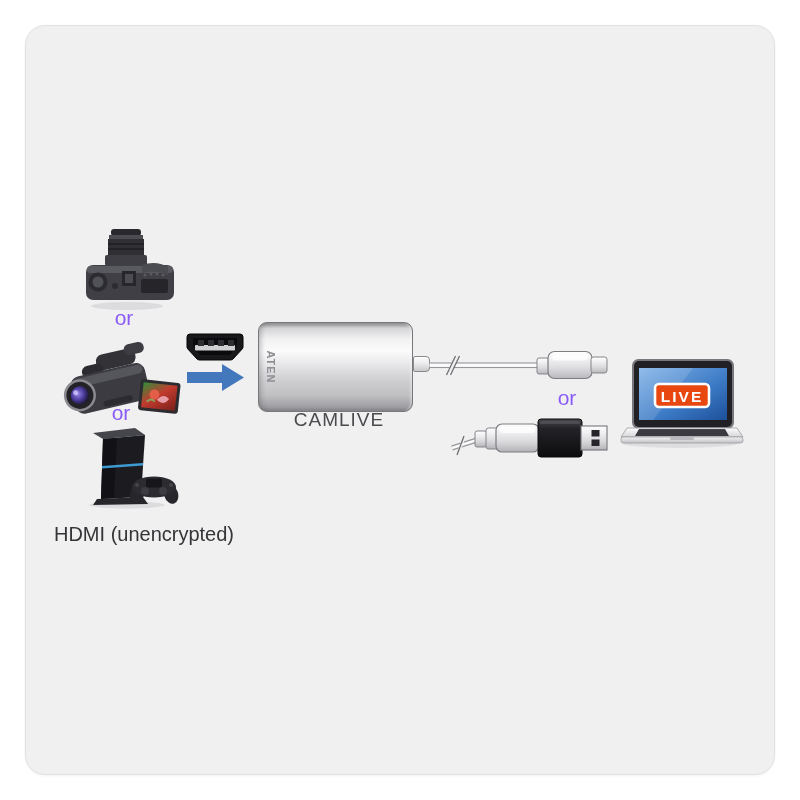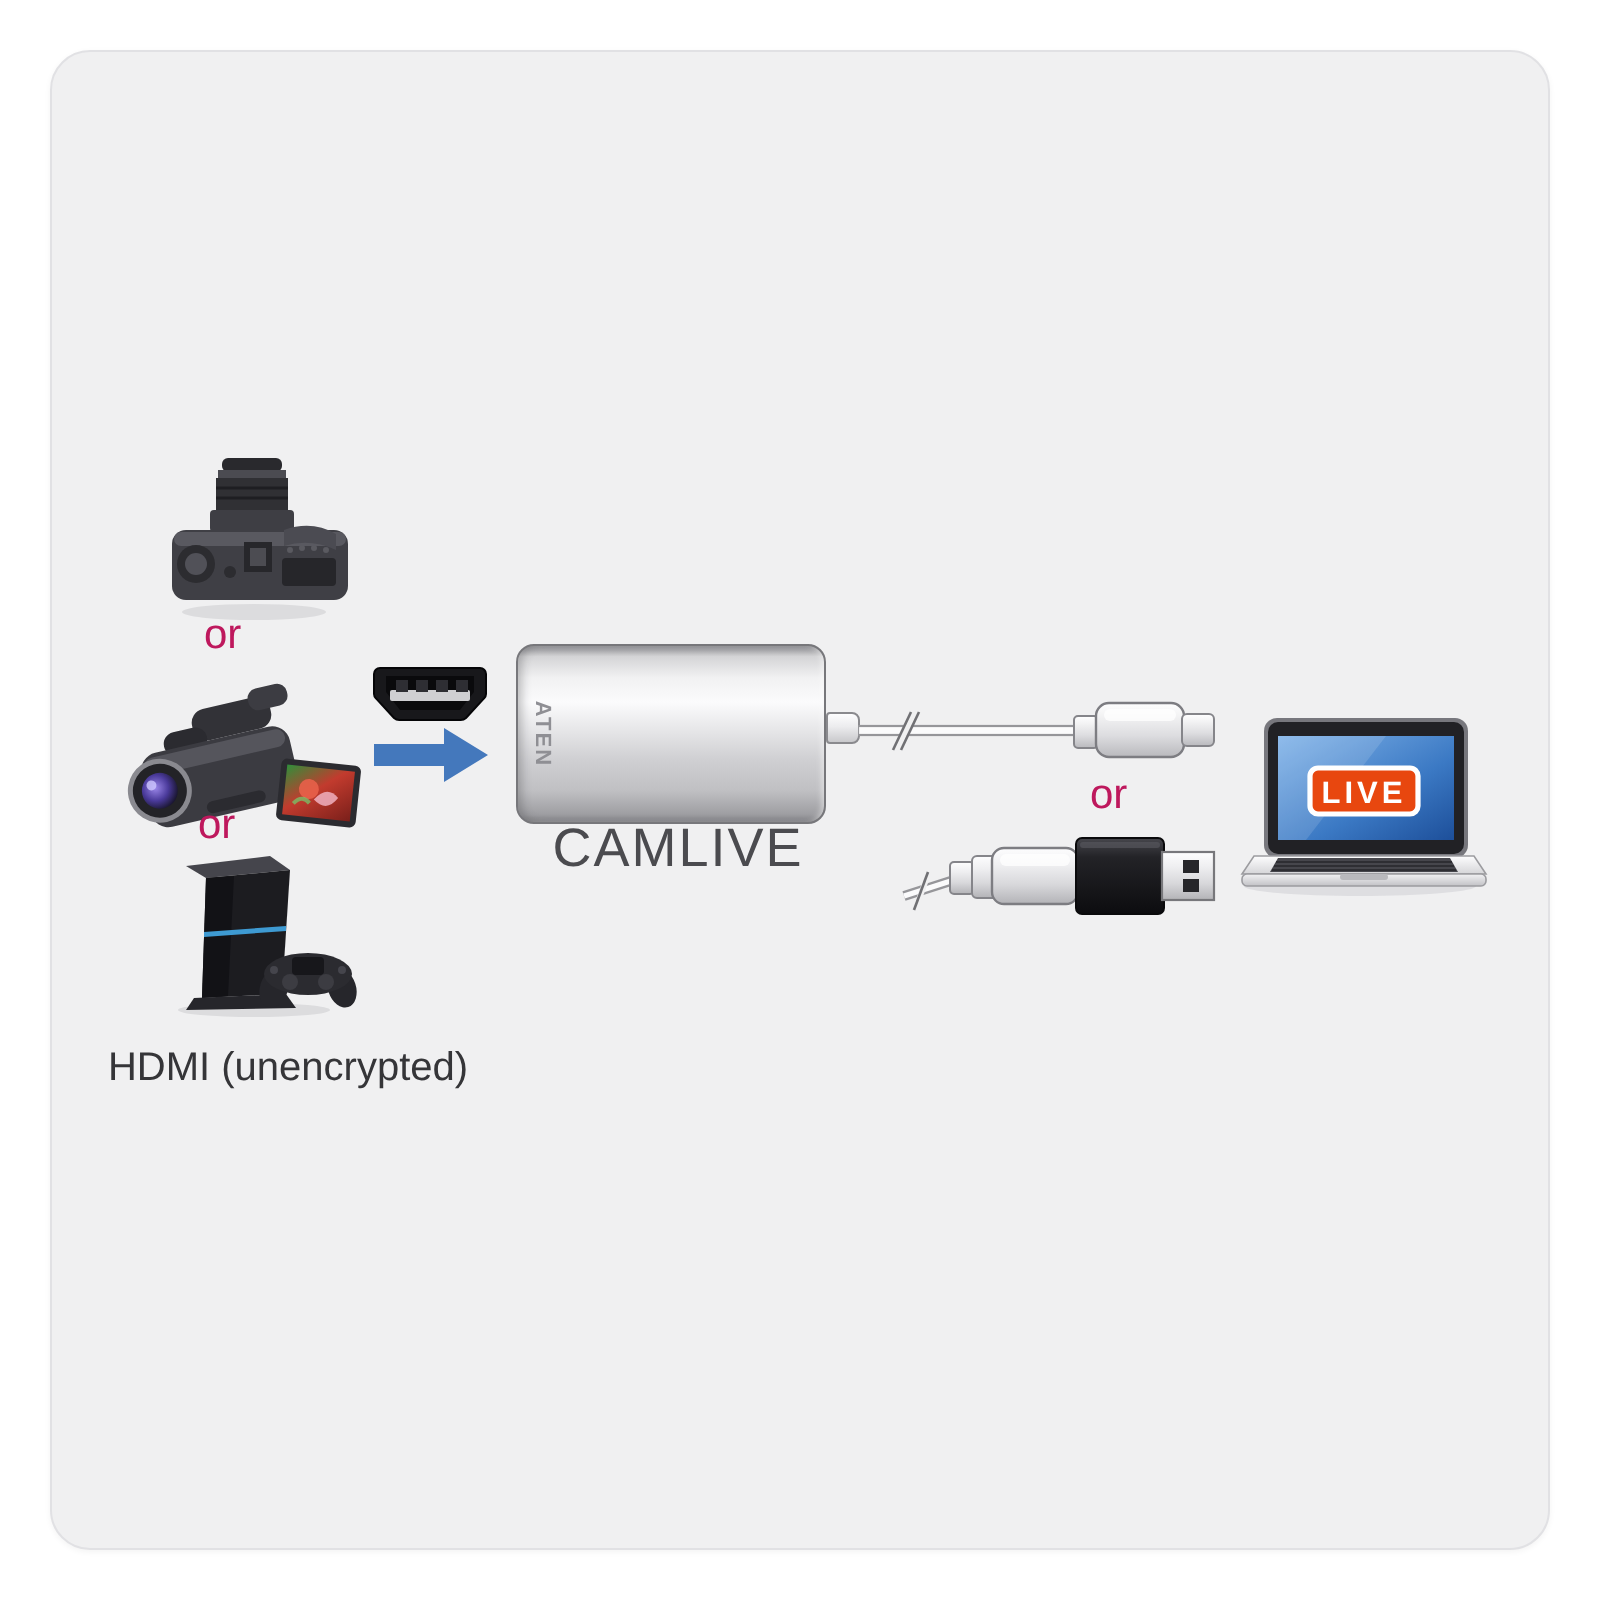--- a/index.html
+++ b/index.html
@@ -13,30 +13,30 @@
   .card {
     position:absolute; left:25px; top:25px;
     width:750px; height:750px;
     background:#f0f0f1;
     border:1px solid #e1e1e4;
     border-radius:20px;
     box-shadow:0 1px 3px rgba(0,0,0,0.05);
   }
   .abs { position:absolute; }
   .or {
-    position:absolute; width:44px; 
-    font-size:21px; color:#be185d; line-height:22px;
+    position:absolute; width:44px; text-align:center;
+    font-size:21px; color:#8b5cf6; line-height:22px;
   }
   .src-label {
     position:absolute; left:33px; top:506px; width:220px;
     text-align:center; font-size:20px; color:#353538;
   }
   .camlive-label {
     position:absolute; left:269px; top:409px; width:140px;
-    text-align:center; font-size:27px; color:#4b4b4f; letter-spacing:1px;
+    text-align:center; font-size:19px; color:#4b4b4f; letter-spacing:1px;
   }
   .device {
     position:absolute; left:258px; top:322px; width:155px; height:90px;
     border:1px solid #77777b; border-radius:9px;
     background:linear-gradient(180deg,
       #8e8e92 0%, #d4d4d6 6%, #f1f1f2 18%, #fbfbfc 32%,
       #e6e6e8 48%, #d0d0d3 64%, #c0c0c3 82%, #9d9da1 96%, #828286 100%);
     box-shadow:inset 3px 0 5px -1px rgba(55,55,60,0.30),
                inset -2px 0 3px -1px rgba(255,255,255,0.55);
   }

